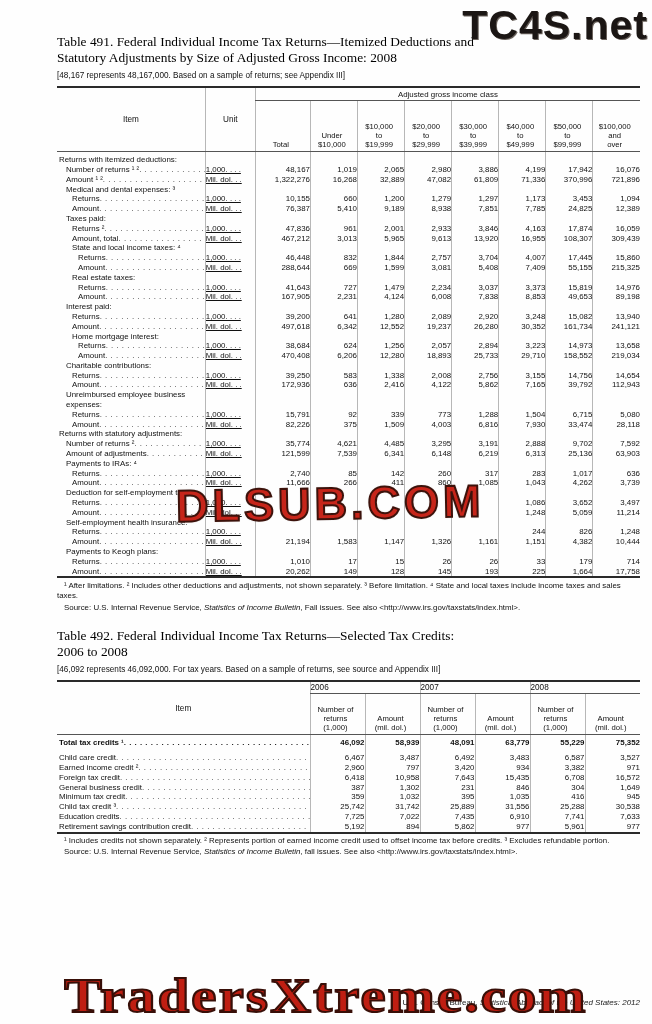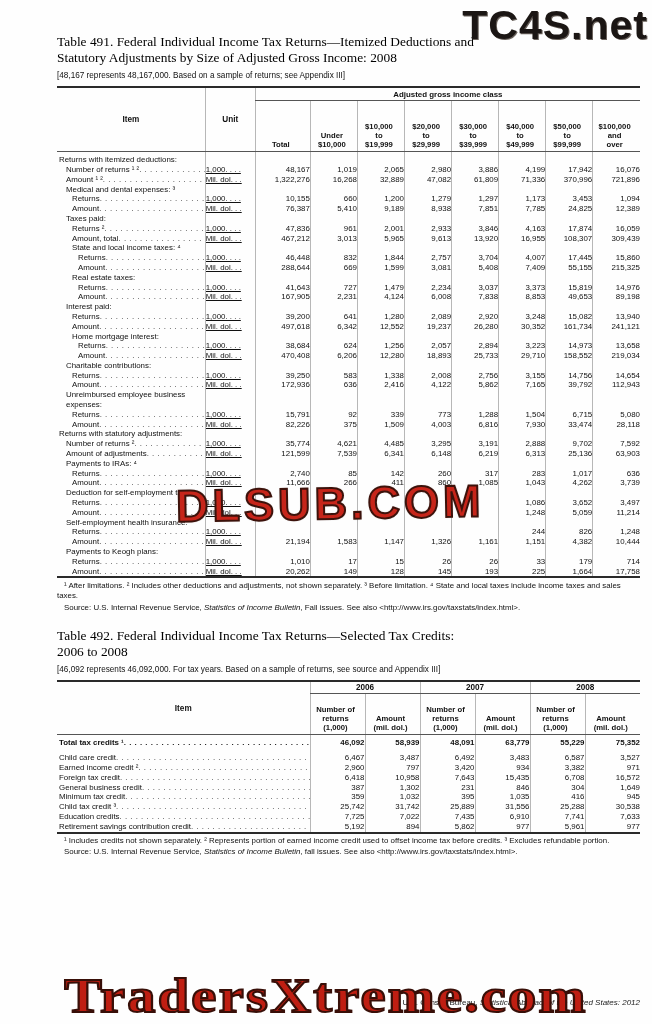--- a/index.html
+++ b/index.html
@@ -6,31 +6,31 @@
   .page{position:relative;width:652px;height:1024px;background:#fefefe;overflow:hidden;
         font-family:"Liberation Sans",sans-serif;color:#111;}
   .content{position:absolute;left:57px;top:34px;width:584px;z-index:1;}
 
   .title{font-family:"Liberation Serif",serif;font-weight:normal;font-size:13.4px;line-height:1.2;
          color:#000;margin:0 0 5px 0;white-space:pre-line;}
   .bracket-note{font-size:8.2px;line-height:10px;margin:0 0 5px 0;color:#111;}
 
   table.dtable{border-collapse:collapse;table-layout:fixed;width:583px;
                border-top:2px solid #2a2a2a;border-bottom:2px solid #2a2a2a;}
-  .dtable th{font-weight:bold;}
+  .dtable th{font-weight:normal;}
   .dtable th,.dtable td{border-left:1px solid #b7b7b7;}
   .dtable tr th:first-child,.dtable tr td:first-child{border-left:none;}
   .dtable tr.cols th:first-child{border-left:1px solid #b7b7b7;}
 
   .t491 .c-lbl{width:148px}.t491 .c-unit{width:50px}.t491 .c-total{width:55px}.t491 .c-v{width:47px}
   .t492 .c-item{width:253px}.t492 .c-v{width:55px}
 
   .item-h,.unit-h{vertical-align:middle;text-align:center;font-size:8.2px;border-bottom:1px solid #555;}
   .agi-h{text-align:center;font-size:7.9px;padding:2px 0 1px 0;border-bottom:1px solid #555;}
-  .year-h{text-align:center;font-size:8.2px;padding:1px 0;border-bottom:1px solid #555;}
+  .year-h{text-align:left;font-size:8.2px;padding:1px 0;border-bottom:1px solid #555;}
   tr.cols th{vertical-align:bottom;text-align:center;font-size:7.7px;line-height:9.2px;
              padding:2px 4px 2px 0;white-space:pre-line;border-bottom:1px solid #555;}
   .t491 tr.cols th{height:46px;}
   .t492 tr.cols th{height:36px;}
 
   .dtable tbody td{font-size:7.9px;line-height:9.8px;padding:0;vertical-align:bottom;}
   .dtable tbody tr:first-child td{padding-top:3px;}
   td.lbl{display:flex;align-items:center;overflow:hidden;}
   .lt{flex:0 1 auto;white-space:pre-line;}
   .leader{flex:1 1 0;min-width:3px;overflow:hidden;white-space:nowrap;color:#222;}

